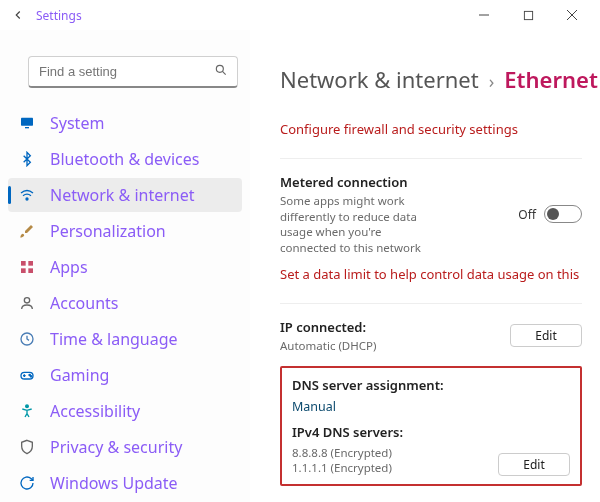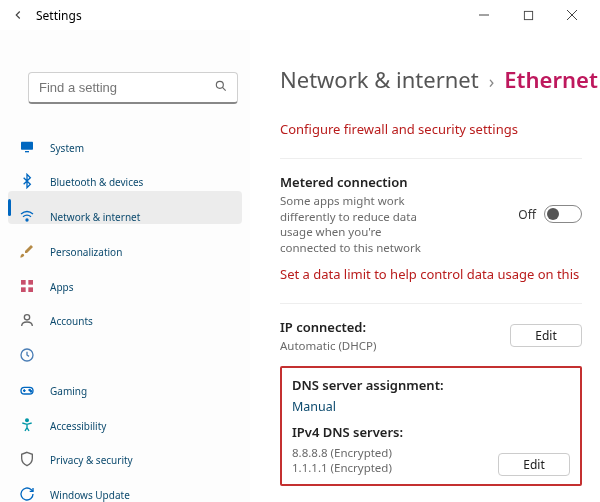--- a/index.html
+++ b/index.html
@@ -28,21 +28,21 @@
     background: #fff;
   }
   .tb-back {
     width: 24px; height: 24px;
     display: flex; align-items: center; justify-content: center;
     color: #444;
     cursor: pointer;
   }
   .tb-title {
     font-size: 12px;
-    color: #000000;
+    color: #8b5cf6;
     margin-left: 6px;
   }
   .tb-spacer { flex: 1; }
   .tb-btn {
     width: 44px; height: 30px;
     display: flex; align-items: center; justify-content: center;
     color: #444;
     cursor: pointer;
   }
   .app-body {
@@ -55,21 +55,21 @@
     width: 250px;
     padding: 8px 8px 0 8px;
     background: #fdfdfd;
     display: flex;
     flex-direction: column;
     gap: 2px;
     overflow: hidden;
   }
   .search-wrap {
     position: relative;
-    margin: 34px 4px 16px 4px;
+    margin: 18px 4px 16px 4px;
     padding-left: 16px;
   }
   .search-input {
     width: 100%;
     height: 32px;
     border: 1px solid #d0d0d0;
     border-bottom: 2px solid #888;
     border-radius: 4px;
     background: #fff;
     padding: 0 32px 0 10px;
@@ -80,26 +80,26 @@
     position: absolute;
     right: 10px; top: 50%;
     transform: translateY(-50%);
     color: #666;
     pointer-events: none;
   }
   .side-item {
     height: 34px;
     border-radius: 4px;
     display: flex;
-    align-items: flex-end;
+    align-items: center;
     padding: 0 10px;
     gap: 14px;
     cursor: pointer;
-    font-size: 10px;
-    color: #0c4a6e;
+    font-size: 16px;
+    color: #8b5cf6;
     position: relative;
   }
   .side-item.active {
     background: #ececec;
   }
   .side-item.active::before {
     content: "";
     position: absolute;
     left: 0px; top: 8px; bottom: 8px;
     width: 3px;
@@ -331,20 +331,21 @@
           </span>
         <span>Accounts</span>
       </div>
       <div class="side-item">
         <span class="side-icon ic-clock">
             <svg width="16" height="16" viewBox="0 0 24 24" fill="none" stroke="currentColor" stroke-width="2">
               <circle cx="12" cy="12" r="9"></circle>
               <path d="M12 7v5l3 2"></path>
             </svg>
           </span>
+        <span>Time &amp; language</span>
       </div>
       <div class="side-item">
         <span class="side-icon ic-game">
             <svg width="16" height="16" viewBox="0 0 24 24" fill="none" stroke="currentColor" stroke-width="2">
               <rect x="3" y="8" width="18" height="10" rx="5"></rect>
               <path d="M8 11v4M6 13h4"></path>
               <circle cx="16" cy="12" r="1" fill="currentColor"></circle>
               <circle cx="18" cy="14" r="1" fill="currentColor"></circle>
             </svg>
           </span>

